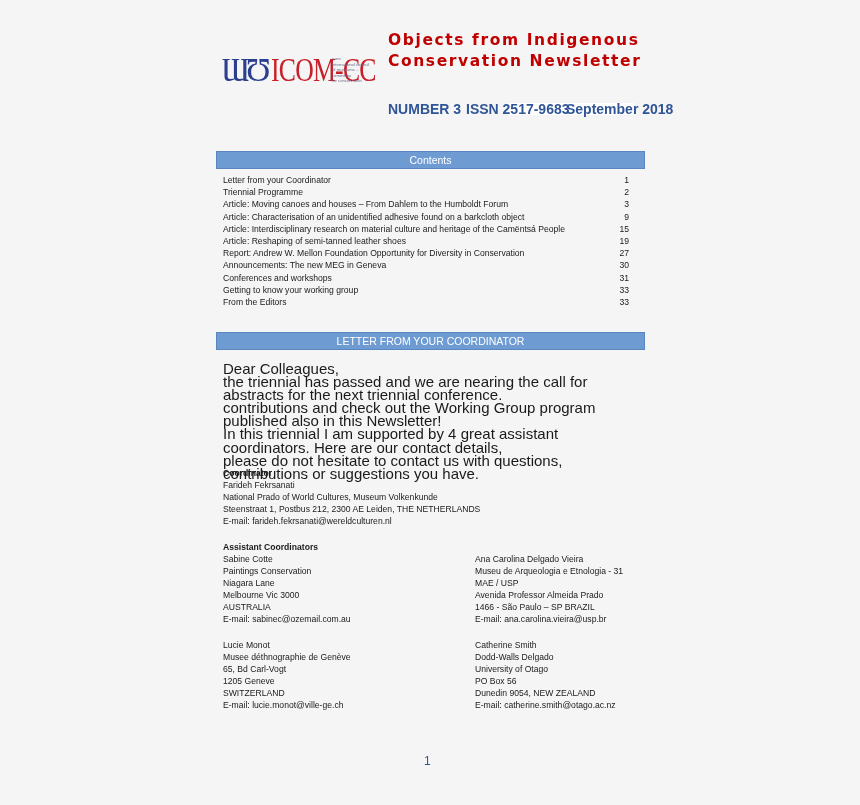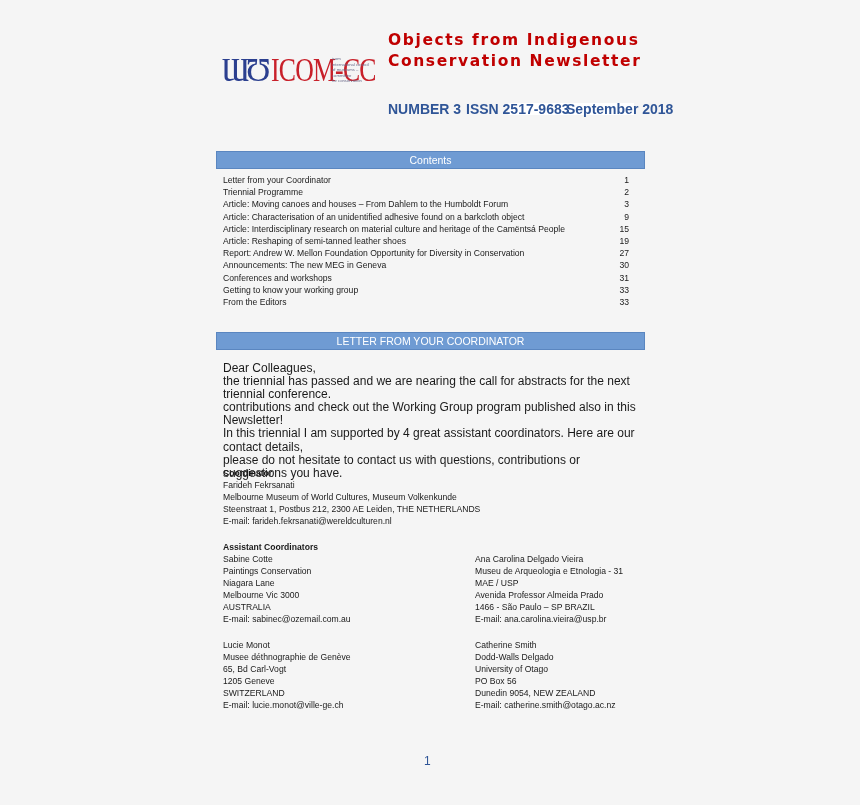--- a/index.html
+++ b/index.html
@@ -10,21 +10,21 @@
   .logo-mark { font-family:"Liberation Serif", serif; color:#2b3f8f; font-size:33px; line-height:36px; letter-spacing:-3px; margin-right:4px; }
   .logo-text { font-family:"Liberation Serif", serif; color:#c8202a; font-size:33px; line-height:36px; letter-spacing:-1px; transform:scaleX(0.78); transform-origin:left center; display:inline-block; }
   .logo-small { position:absolute; left:332px; top:56px; width:40px; font-size:4.2px; line-height:5.5px; color:#6a6a8a; }
   .title { position:absolute; left:388px; top:30px; font-family:"DejaVu Sans", sans-serif; font-weight:bold; color:#c00000; font-size:15.5px; line-height:21px; letter-spacing:1.6px; }
   .meta { position:absolute; top:104px; font-size:14px; color:#2f5597; line-height:11px;font-weight:bold; }
   .meta-bg { position:absolute; left:508px; top:103px; width:126px; height:12px; background:#ffffff; }
   .band { position:absolute; left:216px; width:429px; height:18px; background:#6f9bd3; border:1px solid #5a86c0; color:#ffffff; font-size:10.5px; text-align:center; line-height:17px; }
   .toc { position:absolute; left:223px; top:174px; width:406px; }
   .toc-row { display:flex; justify-content:space-between; font-size:8.6px; line-height:12.2px; height:12.2px; }
   .toc-row .pg { width:20px; text-align:right; }
-  .body-text { position:absolute; left:223px; font-size:12px; line-height:13.1px; width:420px; }
+  .body-text { position:absolute; left:223px; font-size:15px; line-height:13.1px; width:420px; }
   .contact { position:absolute; font-size:8.6px; line-height:12.1px; }
   .contact .h { font-weight:bold; }
   .page-num { position:absolute; left:424px; top:754px; font-size:12px; color:#2f5597; }
 </style>
 </head>
 <body>
 
 <div class="page">
 
   <div class="logo">
@@ -104,21 +104,21 @@
       <div>the triennial has passed and we are nearing the call for abstracts for the next triennial conference.</div>
       <div>contributions and check out the Working Group program published also in this Newsletter!</div>
       <div>In this triennial I am supported by 4 great assistant coordinators. Here are our contact details,</div>
       <div>please do not hesitate to contact us with questions, contributions or suggestions you have.</div>
     </div>
 
   <div class="contact" style="left:223px; top:467px;">
     <div class="h">Coordinator</div>
     <div id="coord-lines">
         <div>Farideh Fekrsanati</div>
-        <div>Melbourne Museum of World Cultures, Museum Volkenkunde</div>
+        <div>National Prado of World Cultures, Museum Volkenkunde</div>
         <div>Steenstraat 1, Postbus 212, 2300 AE Leiden, THE NETHERLANDS</div>
         <div>E-mail: farideh.fekrsanati@wereldculturen.nl</div>
       </div>
   </div>
 
   <div class="contact" style="left:223px; top:541px;">
     <div class="h">Assistant Coordinators</div>
   </div>
 
   <div class="contact" style="left:223px; top:553px;" id="p0">

